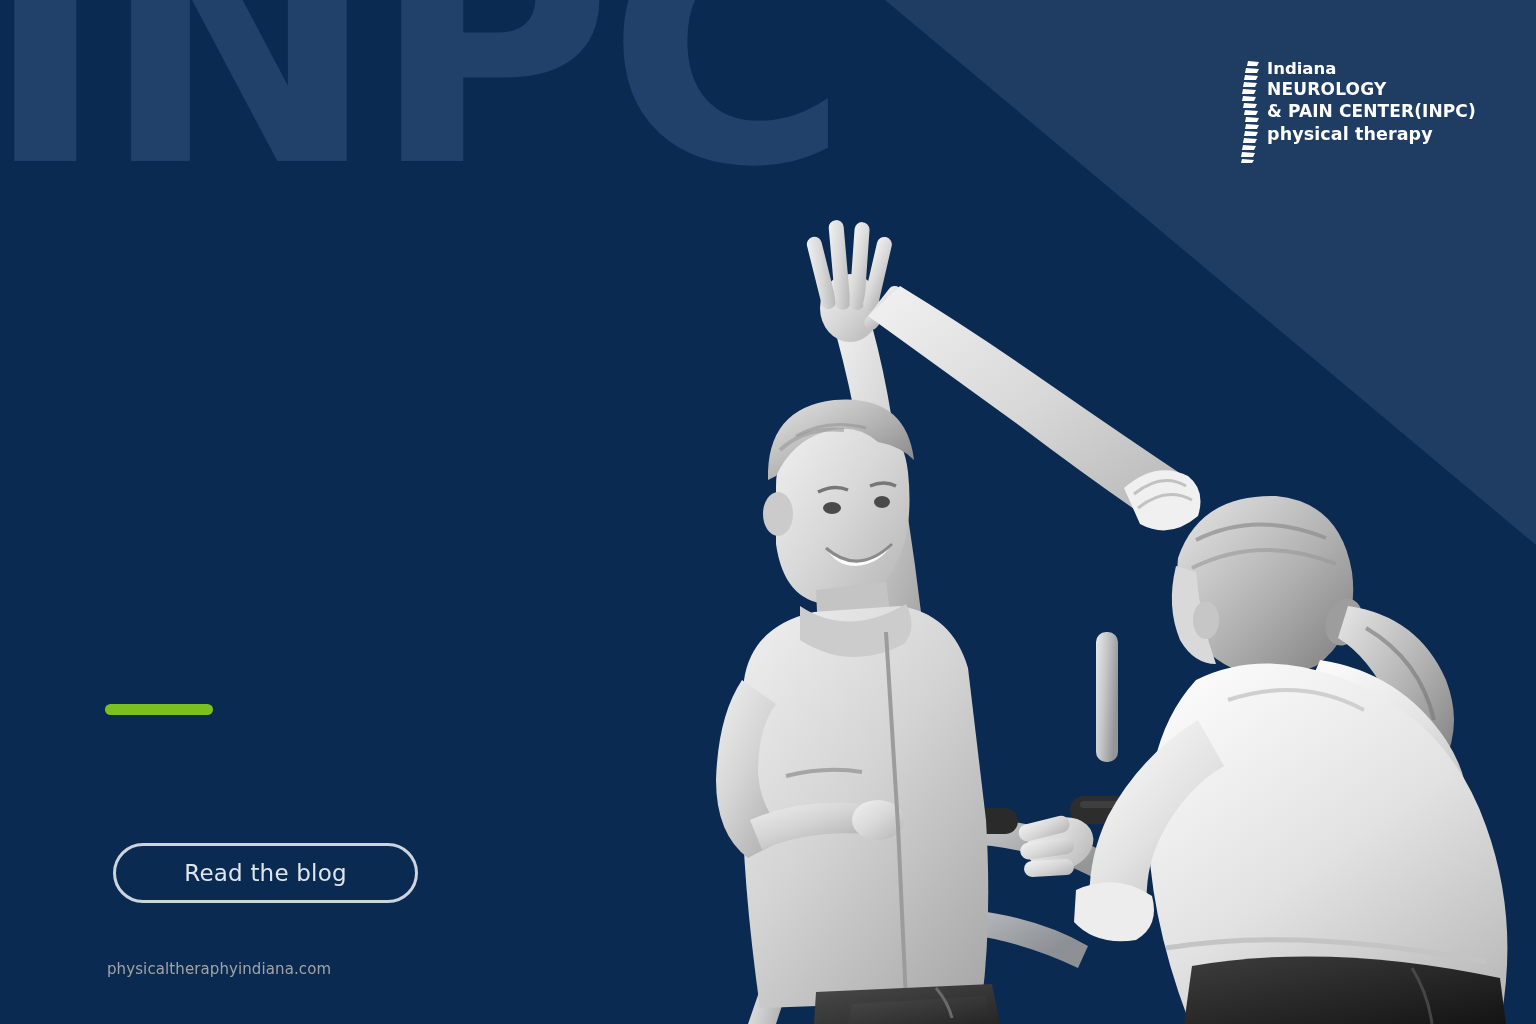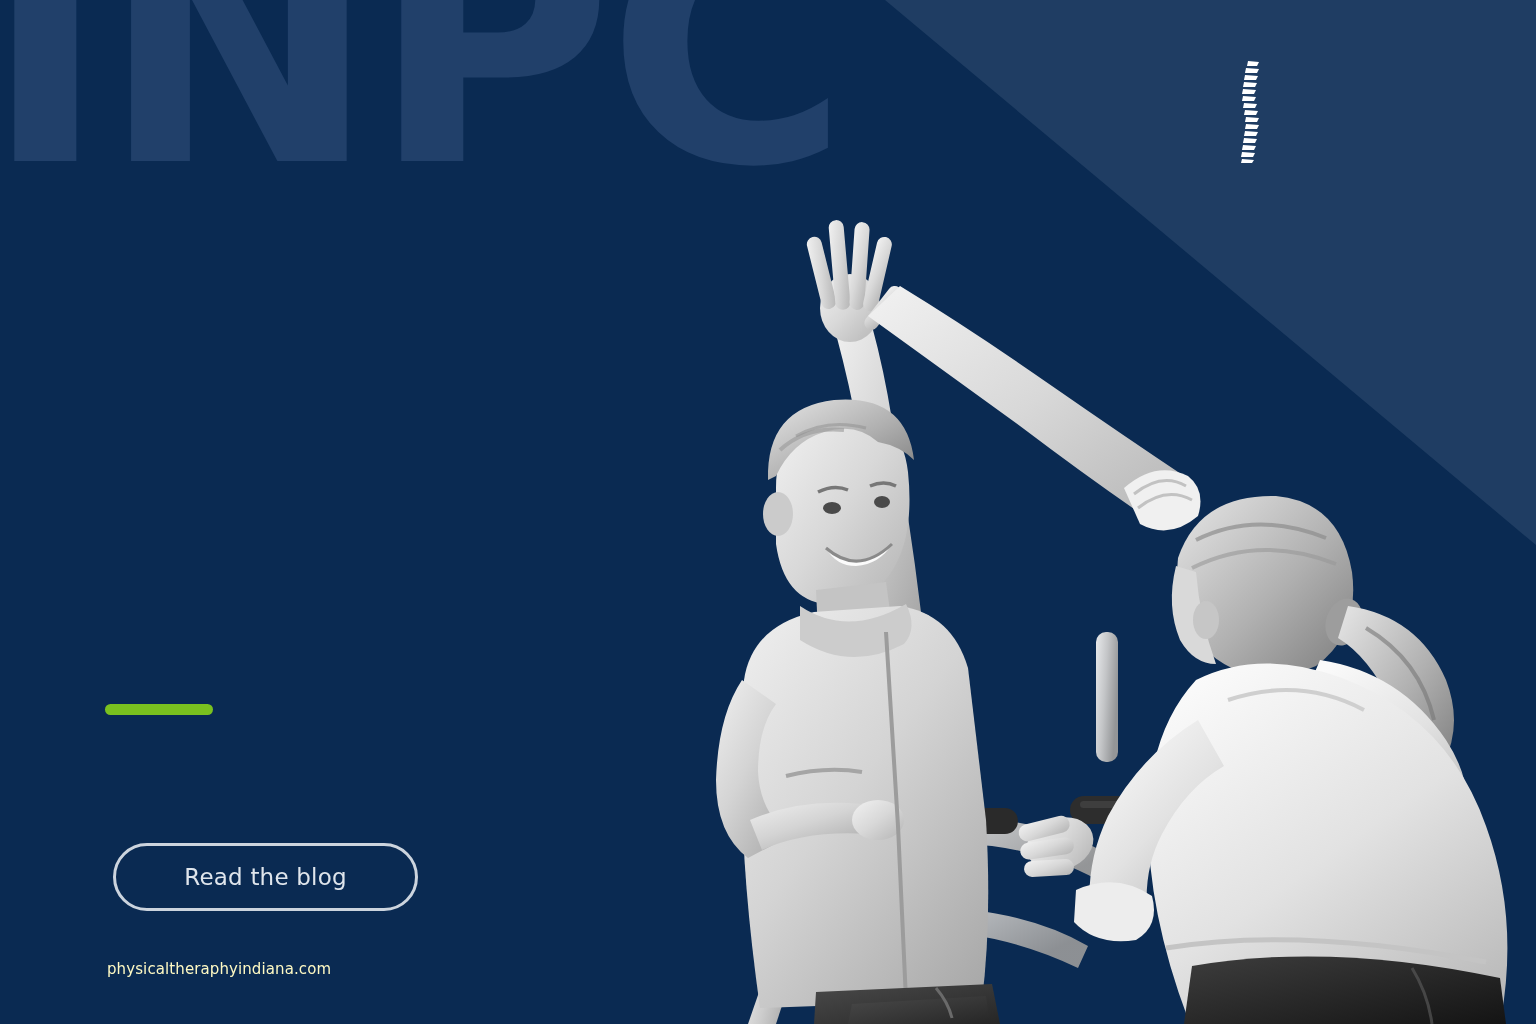--- a/index.html
+++ b/index.html
@@ -103,41 +103,41 @@
     background:#7ac11f;
     border-radius:6px;
   }
 
   
   .cta-button {
     position:absolute;
     left:113px;
     top:843px;
     width:305px;
-    height:68px;
+    height:60px;
     border:3px solid #ccd4de;
     border-radius:40px;
     background:transparent;
     color:#dfe5ec;
     font-family:"DejaVu Sans", sans-serif;
     font-size:23px;
     font-weight:400;
     letter-spacing:0.2px;
     display:flex;
     align-items:center;
     justify-content:center;
     cursor:pointer;
   }
 
   
   .site-url {
     position:absolute;
     left:107px;
     top:960px;
-    color:#fef9c3;
+    color:#a3a3a3;
     font-family:"DejaVu Sans", sans-serif;
     font-size:15px;
     font-weight:400;
     letter-spacing:0.1px;
   }
 
   
   .photo-layer {
     position:absolute;
     left:600px;
@@ -343,20 +343,26 @@
           <path d="M9 57 L22 58 L20 62 L8 62 Z"></path>
           <path d="M9 64 L22 65 L20 69 L8 69 Z"></path>
           <path d="M8 71 L21 72 L19 76 L7 76 Z"></path>
           <path d="M7 78 L20 79 L18 83 L6 83 Z"></path>
           <path d="M6 85 L19 86 L17 90 L5 90 Z"></path>
           <path d="M5 92 L18 93 L16 97 L4 97 Z"></path>
           <path d="M5 99 L17 100 L15 103 L4 103 Z"></path>
         </g>
       </svg>
     </span>
+    <span class="logo-text">
+      <span class="logo-line-1">Indiana</span>
+      <span class="logo-line-2">NEUROLOGY</span>
+      <span class="logo-line-3">&amp; PAIN CENTER(INPC)</span>
+      <span class="logo-line-4">physical therapy</span>
+    </span>
   </div>
 
 
   <div class="accent-bar"></div>
 
   <a class="cta-button">Read the blog</a>
 
   <div class="site-url">physicaltheraphyindiana.com</div>
 
 </div>

